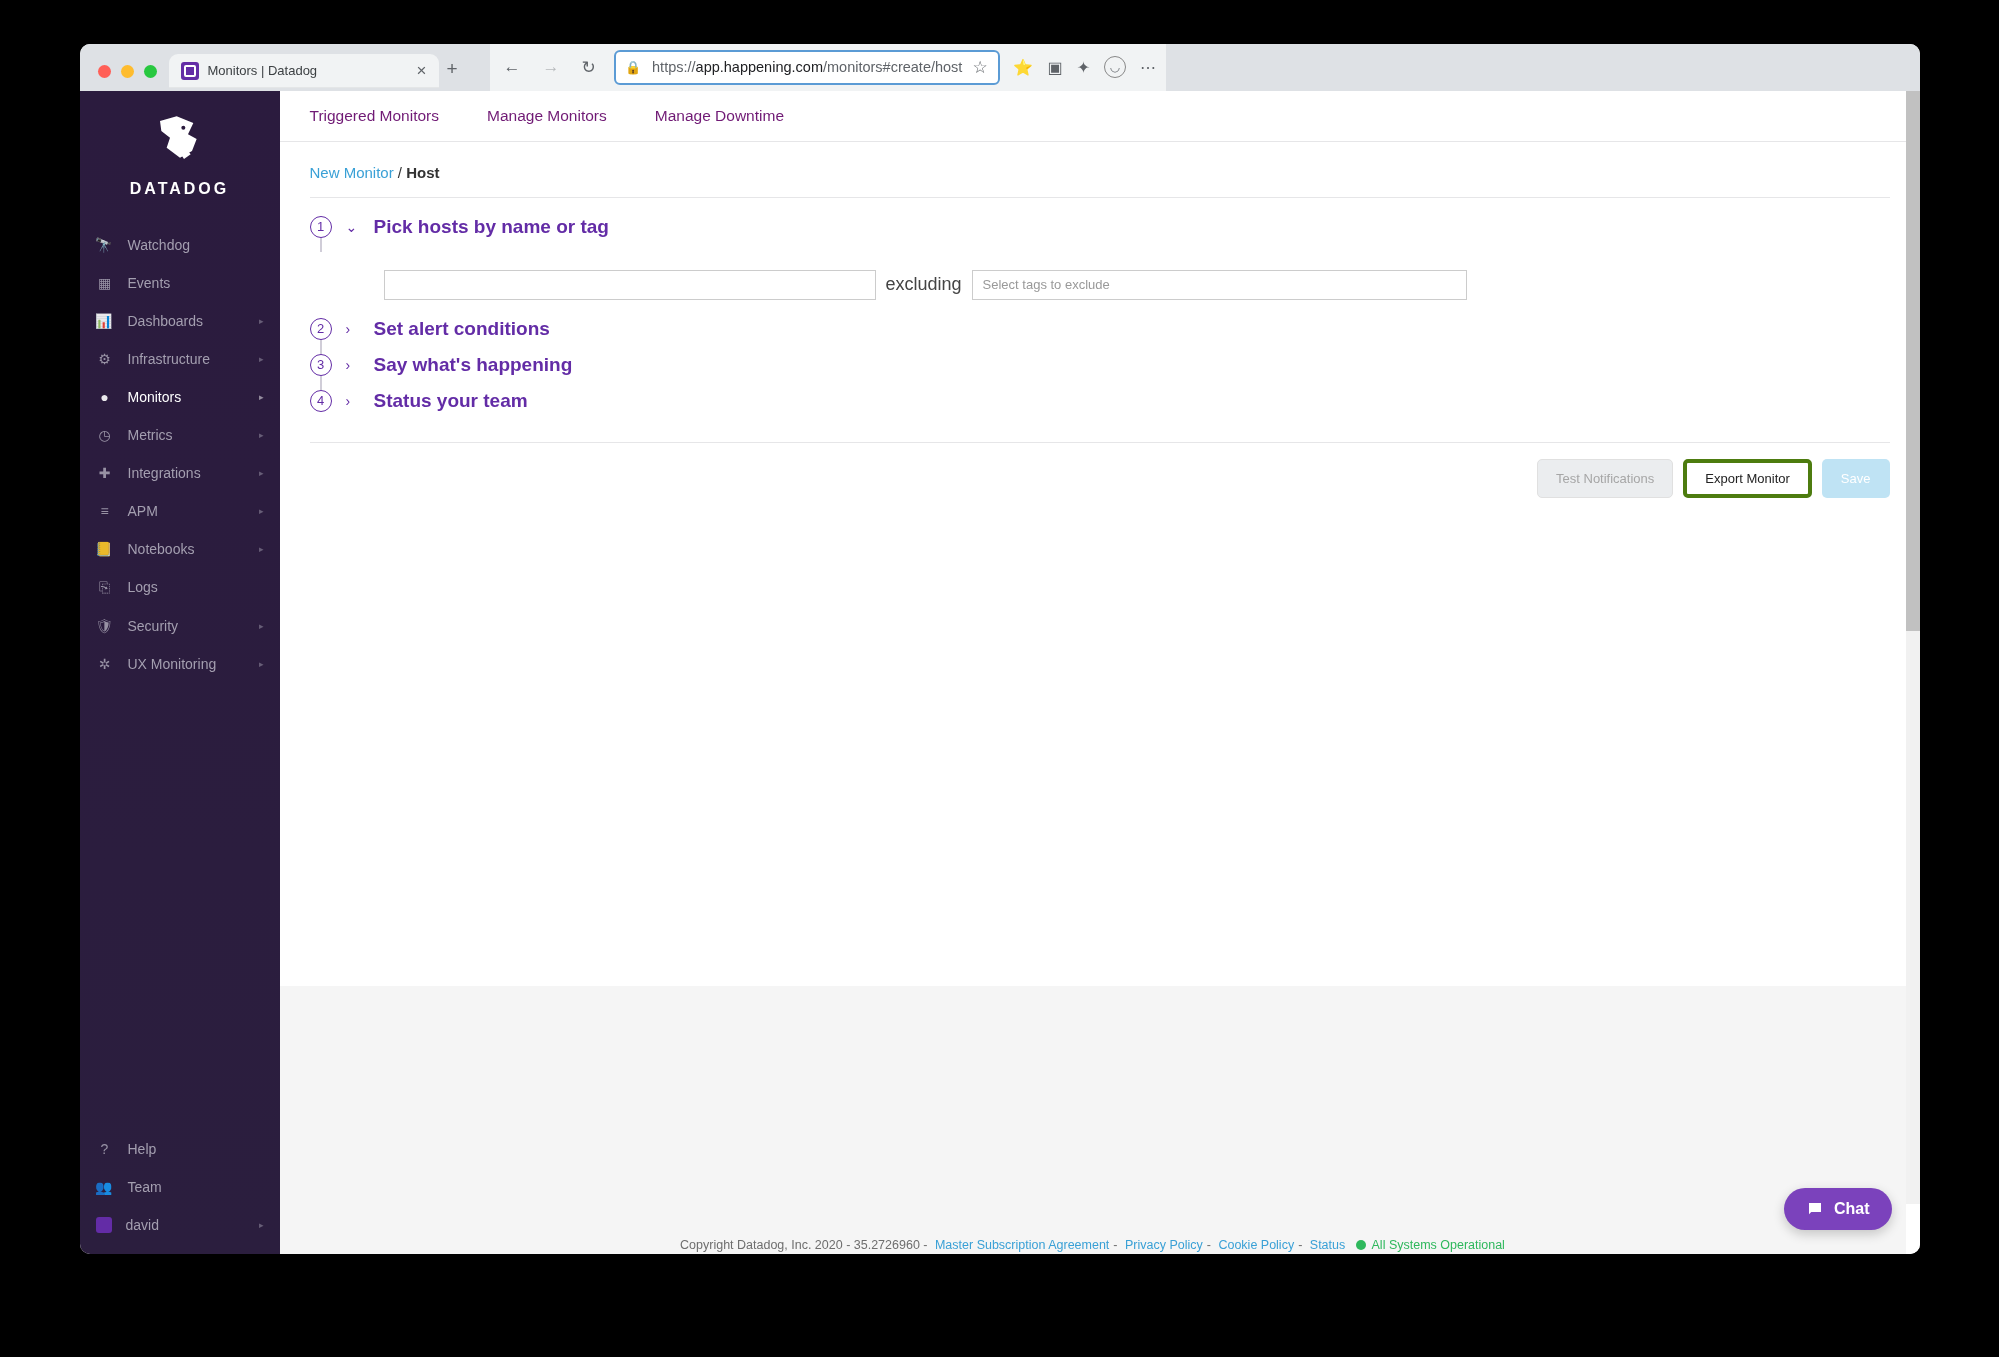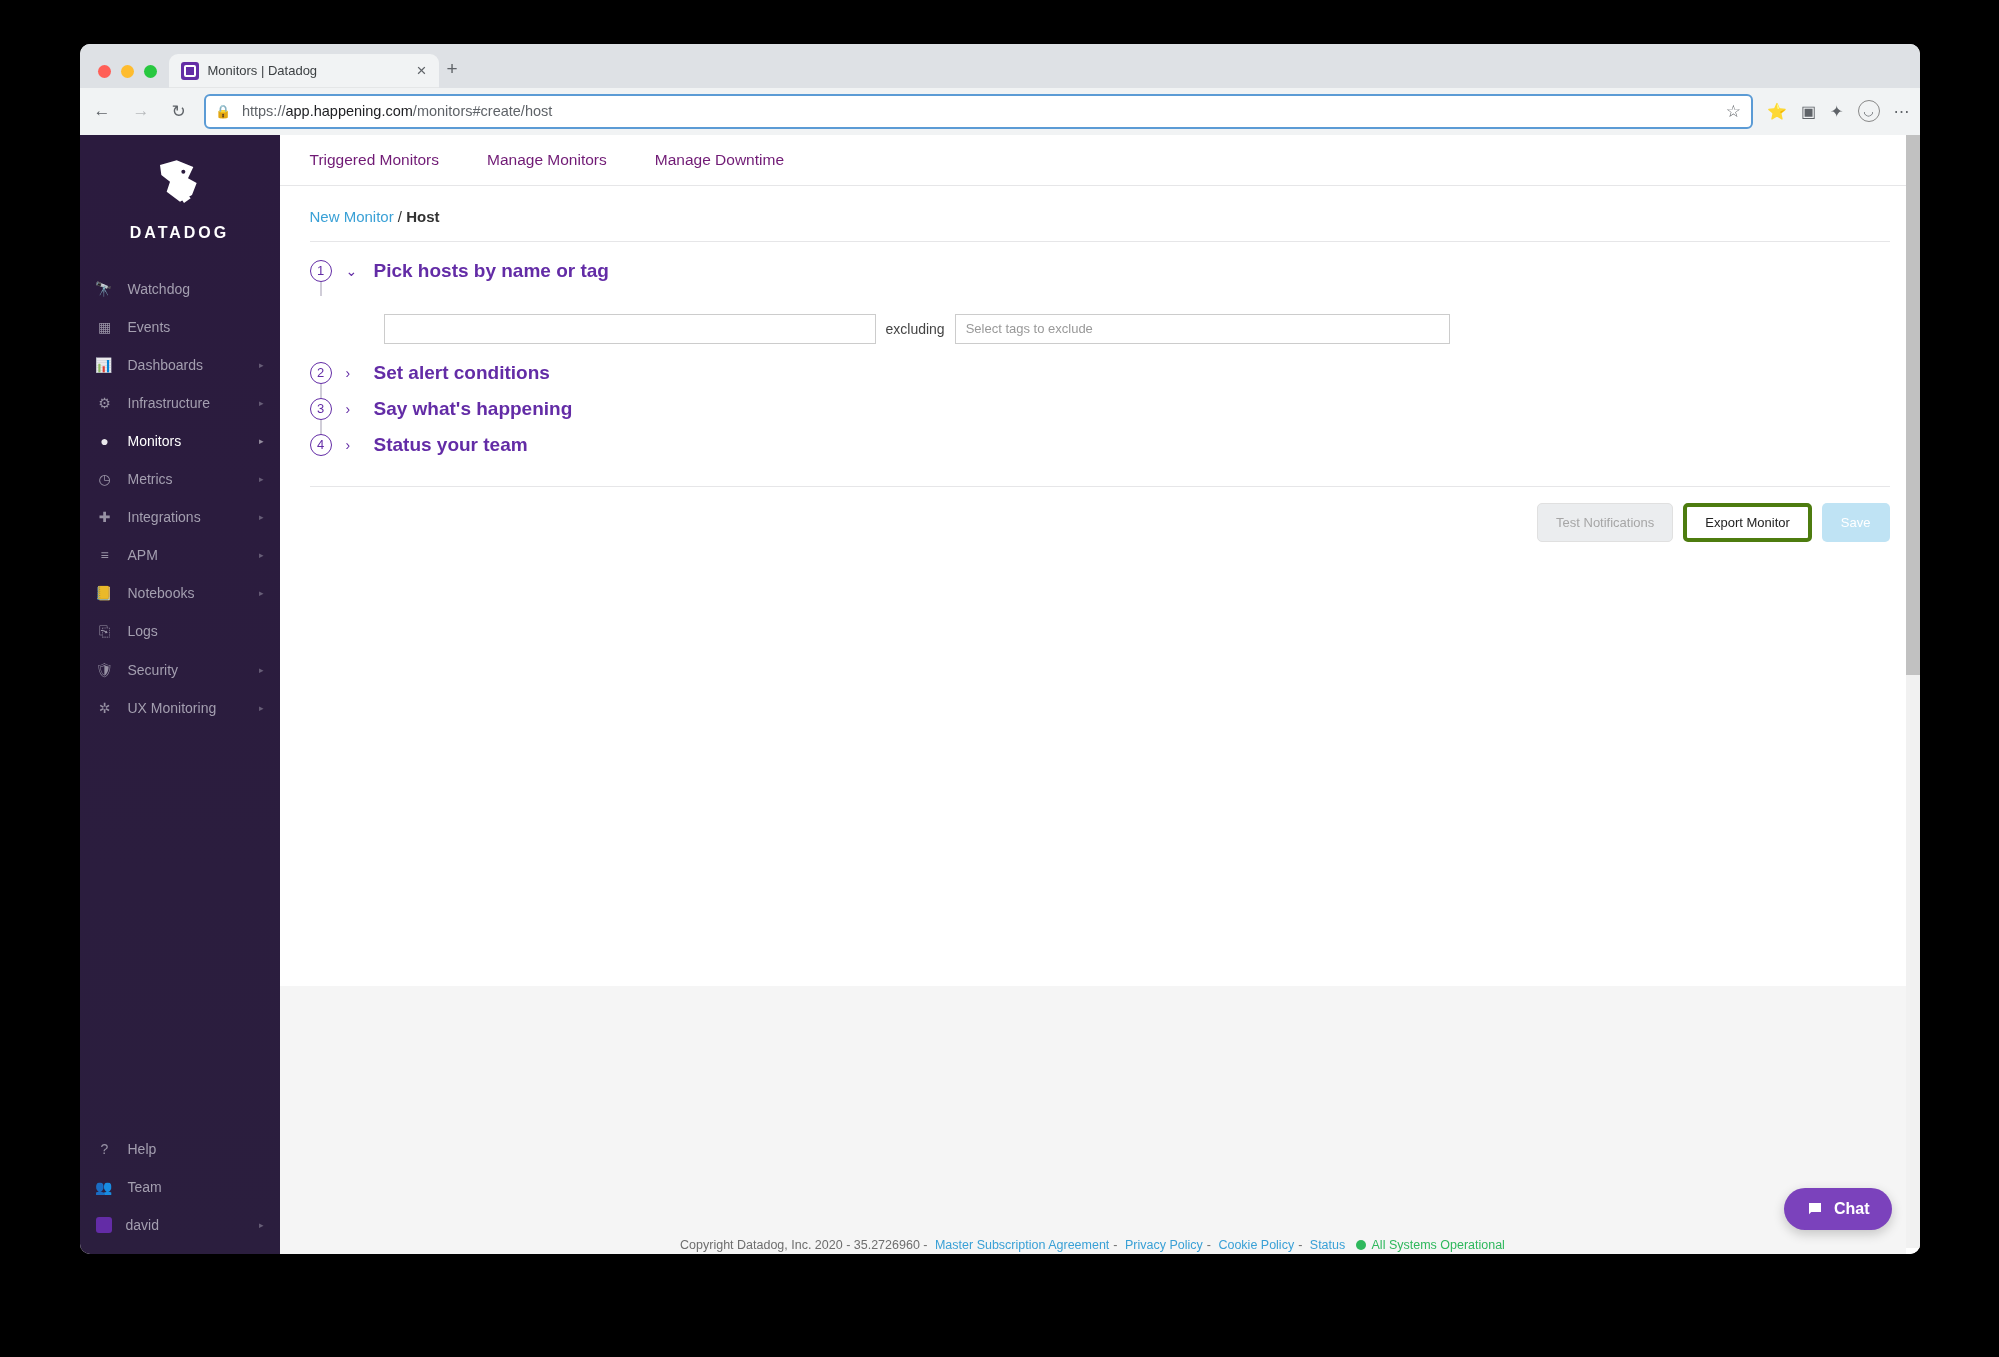--- a/index.html
+++ b/index.html
@@ -1,20 +1,20 @@
 <!DOCTYPE html>
 <html><head>
 <meta charset="utf-8">
 <style>
 * { margin: 0; padding: 0; box-sizing: border-box; font-family: -apple-system, BlinkMacSystemFont, "Segoe UI", Helvetica, Arial, sans-serif; }
 body { background: #000; width: 1999px; height: 1357px; display:flex; align-items:center; justify-content:center; }
 .window-frame { width: 1840px; height: 1210px; background:#fff; border-radius: 10px; overflow:hidden; position:relative; box-shadow:0 20px 60px rgba(0,0,0,.4); display:flex; flex-direction:column; margin-top:-60px; }
 
 
-.chrome { background:#dee1e5; display:flex; flex-direction:column; }
+.chrome { background:#dee1e5; display:flex; flex-direction:row;gap:20px; }
 .tabbar { display:flex; align-items:flex-end; height:44px; padding:0 12px; }
 .traffic { display:flex; gap:10px; padding:0 12px 10px 6px; align-items:center; }
 .traffic span { width:13px; height:13px; border-radius:50%; display:inline-block; }
 .tl-close{background:#ff5f57;} .tl-min{background:#febc2e;} .tl-max{background:#28c840;}
 .tab { background:#f1f3f4; border-radius:9px 9px 0 0; padding:7px 12px; display:flex; align-items:center; gap:9px; min-width:270px; font-size:13px; color:#3c4043; position:relative; box-shadow: 0 -1px 0 rgba(0,0,0,0.05) inset;}
 .favicon { width:18px; height:18px; background:#632ca6; border-radius:3px; display:flex; align-items:center; justify-content:center; }
 .favicon::after{content:'';width:8px;height:8px;border:2px solid #fff;border-radius:2px;}
 .tab-close { margin-left:auto; color:#5f6368; font-size:17px; cursor:pointer; }
 .newtab { margin-left:8px; color:#5f6368; font-size:19px; padding-bottom:8px; cursor:pointer; }
 .addrrow { background:#f1f3f4; display:flex; align-items:center; padding:6px 10px; gap:14px; }
@@ -54,21 +54,21 @@
 .steps { padding-top:18px; position:relative; }
 .step { display:flex; align-items:flex-start; gap:14px; margin-bottom:14px; position:relative; }
 .step-num { width:22px; height:22px; border:1.5px solid #632ca6; border-radius:50%; color:#632ca6; font-size:13px; display:flex; align-items:center; justify-content:center; flex-shrink:0; background:#fff; z-index:2; position:relative;}
 .step-line { position:absolute; left:10.5px; top:22px; bottom:-14px; width:1.5px; background:#d0cdd8; z-index:1; }
 .step:last-child .step-line{display:none;}
 .step-chev { color:#632ca6; font-size:14px; margin-top:3px; width:14px; cursor:pointer; }
 .step-title { color:#632ca6; font-size:19px; font-weight:700; }
 .step-body { padding:18px 0 18px 74px; }
 .filterrow { display:flex; align-items:center; gap:8px; }
 .taginput { border:1px solid #ccc; height:30px; width:492px; padding:3px 8px; font-size:13px; }
-.excl-label { color:#444; font-size:14px; padding:0 2px; }
+.excl-label { color:#444; font-size:18px; padding:0 2px; }
 .excl-input { border:1px solid #ccc; height:30px; width:495px; padding:3px 10px; font-size:13px; color:#888; }
 .excl-input::placeholder{color:#999;}
 
 .actions { border-top:1px solid #e6e6e8; margin-top:30px; padding:16px 0; display:flex; justify-content:flex-end; gap:10px; }
 .btn { padding:8px 18px; border-radius:5px; font-size:13px; cursor:pointer; border:1px solid transparent; }
 .btn-test { background:#ebedef; color:#a6a6a6; border:1px solid #e0e0e0; }
 .btn-export { background:#fff; border:4px solid #4d7c0f; color:#222; }
 .btn-save { background:#bfe3f4; color:#fff; }
 
 .footer-area{ background:#f5f5f5; position:absolute; bottom:0; left:200px; right:14px; height:268px; }

